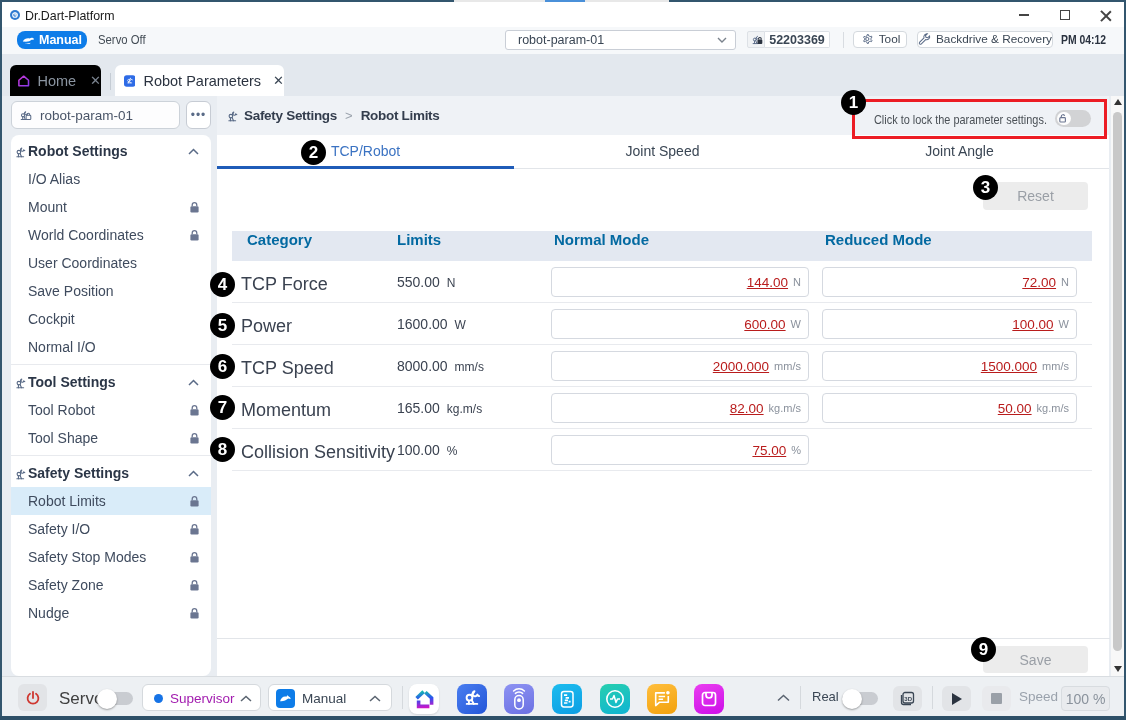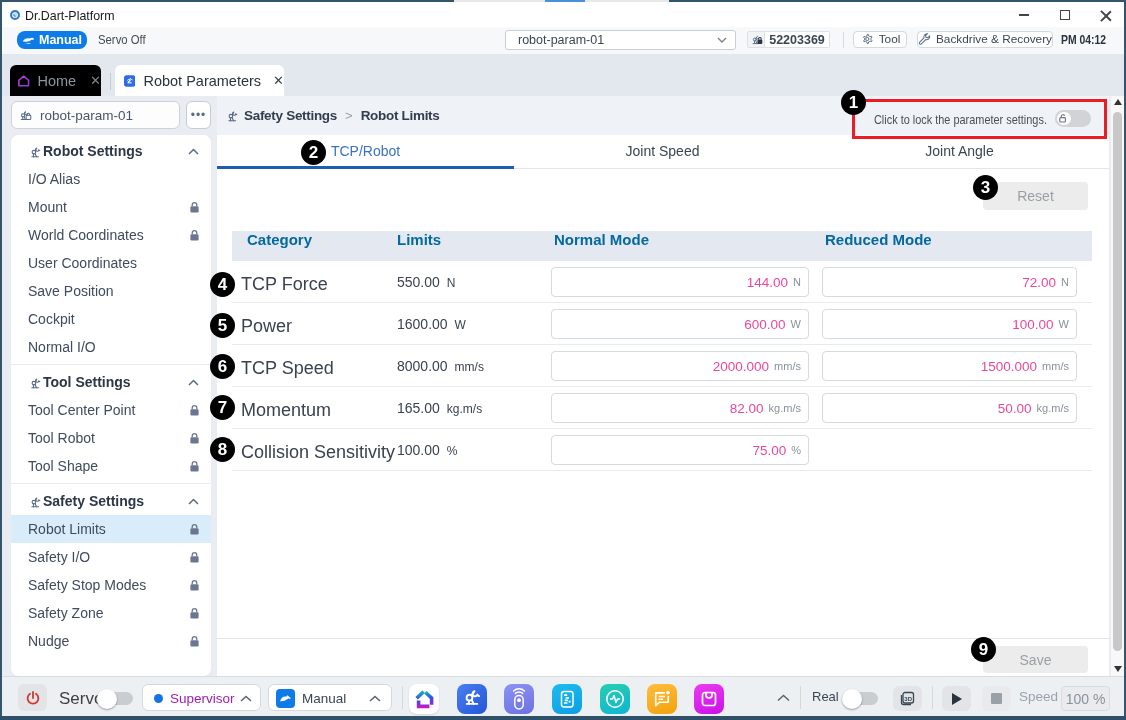--- a/index.html
+++ b/index.html
@@ -56,21 +56,21 @@
 #content { left:2px; top:96px; width:1122px; height:580px; background:#e9edf2; }
 
 
 #side-input { position:absolute; left:9px; top:5px; width:169px; height:28px; background:#fdfdfe; border:1px solid #ccd2d9; border-radius:6px; display:flex; align-items:center; }
 #side-input .txt { font-size:13.5px; color:#4a5568; margin-left:8px; }
 #side-dots { position:absolute; left:184px; top:5px; width:25px; height:28px; background:#fff; border:1px solid #c7ccd4; border-radius:6px; color:#5a6b87; font-size:12px; letter-spacing:1px; display:flex; align-items:center; justify-content:center; }
 #side-panel { position:absolute; left:9px; top:39px; width:200px; height:541px; background:#fff; border-radius:8px; overflow:hidden; }
 .mi { position:relative; height:28px; display:flex; align-items:center; }
 .mi .label { font-size:14px; color:#3f4b5e; }
 .mi.hdr .label { font-size:14px; font-weight:bold; color:#2b3647; margin-left:0px; }
-.mi.hdr { padding-left:17px; }
+.mi.hdr { padding-left:2px; }
 .mi.item { padding-left:17px; }
 .mi .lock { position:absolute; right:12px; top:8.5px; }
 .mi .chev { position:absolute; right:12px; top:11px; }
 .mi.sel { background:#d9ecf9; }
 .mdiv { height:1px; background:#e8eaee; margin:3px 0; }
 
 
 #crumb-band { position:absolute; left:215px; top:0; width:892px; height:39px; background:#eff2f6; }
 #crumb { position:absolute; left:215px; top:0; width:892px; height:39px; display:flex; align-items:center; }
 #crumb .ic { margin-left:8px; }
@@ -92,21 +92,21 @@
 
 
 #thead-x { position:absolute; left:15px; top:96px; width:860px; height:30px; background:#e3e8f1; }
 #thead-x .h { font-size:15px; font-weight:bold; color:#0369a1; position:absolute; }
 #tbl { position:absolute; left:15px; top:126px; width:860px; }
 .trow { position:relative; height:42px; border-bottom:1px solid #e8eaee; }
 .trow .cat { position:absolute; left:9px; top:13px; font-size:18px; color:#3a4250; }
 .trow .lim { position:absolute; left:165px; top:13px; font-size:14px; color:#3a4250; }
 .trow .lim .u { font-size:12px; margin-left:7px; }
 .inp { position:absolute; top:6px; height:30px; background:#fff; border:1px solid #d5d9e0; border-radius:4px; display:flex; align-items:center; justify-content:flex-end; padding-right:7px; }
-.inp .v { font-size:13.5px; color:#ec4899; }
+.inp .v { font-size:13.5px; color:#b91c1c;text-decoration:underline; }
 .inp .u { font-size:11px; color:#8a919c; margin-left:5px; }
 .inp.n { left:319px; width:258px; }
 .inp.r { left:590px; width:255px; }
 
 
 #sb { position:absolute; left:1109px; top:0; width:13px; height:580px; background:#f8f8f8; }
 #sb .thumb { position:absolute; left:2px; top:16px; width:9px; height:539px; background:#c8c8c8; border-radius:4.5px; }
 #sb .up { position:absolute; left:3px; top:3px; width:0; height:0; border-left:4px solid transparent; border-right:4px solid transparent; border-bottom:6px solid #333; }
 #sb .down { position:absolute; left:3px; top:570px; width:0; height:0; border-left:4px solid transparent; border-right:4px solid transparent; border-top:6px solid #333; }
 
@@ -310,27 +310,20 @@
               <path d="M8.8 4.1 a1.6 1.6 0 1 0 1.9 2.1"></path>
               <path d="M10.6 6.0 L11.7 6.6"></path>
             </g>
           </svg>
           <div class="label">Tool Settings</div>
         <svg class="chev" width="11" height="7" viewBox="0 0 11 7">
             <path d="M1 6 L5.5 1.5 L10 6" fill="none" stroke="#5a6b87" stroke-width="1.5"></path>
           </svg>
         </div>
       <div class="mi item">
-          <div class="label">Tool Center Point</div>
-          <svg class="lock" width="9" height="11" viewBox="0 0 9 11">
-            <rect x="0.4" y="4.2" width="8.2" height="6.3" rx="1.2" fill="#6b7691"></rect>
-            <path d="M2.2 4.2 V3 a2.3 2.3 0 0 1 4.6 0 V4.2" fill="none" stroke="#6b7691" stroke-width="1.3"></path>
-          </svg>
-        </div>
-      <div class="mi item">
           <div class="label">Tool Robot</div>
           <svg class="lock" width="9" height="11" viewBox="0 0 9 11">
             <rect x="0.4" y="4.2" width="8.2" height="6.3" rx="1.2" fill="#6b7691"></rect>
             <path d="M2.2 4.2 V3 a2.3 2.3 0 0 1 4.6 0 V4.2" fill="none" stroke="#6b7691" stroke-width="1.3"></path>
           </svg>
         </div>
       <div class="mi item">
           <div class="label">Tool Shape</div>
           <svg class="lock" width="9" height="11" viewBox="0 0 9 11">
             <rect x="0.4" y="4.2" width="8.2" height="6.3" rx="1.2" fill="#6b7691"></rect>

